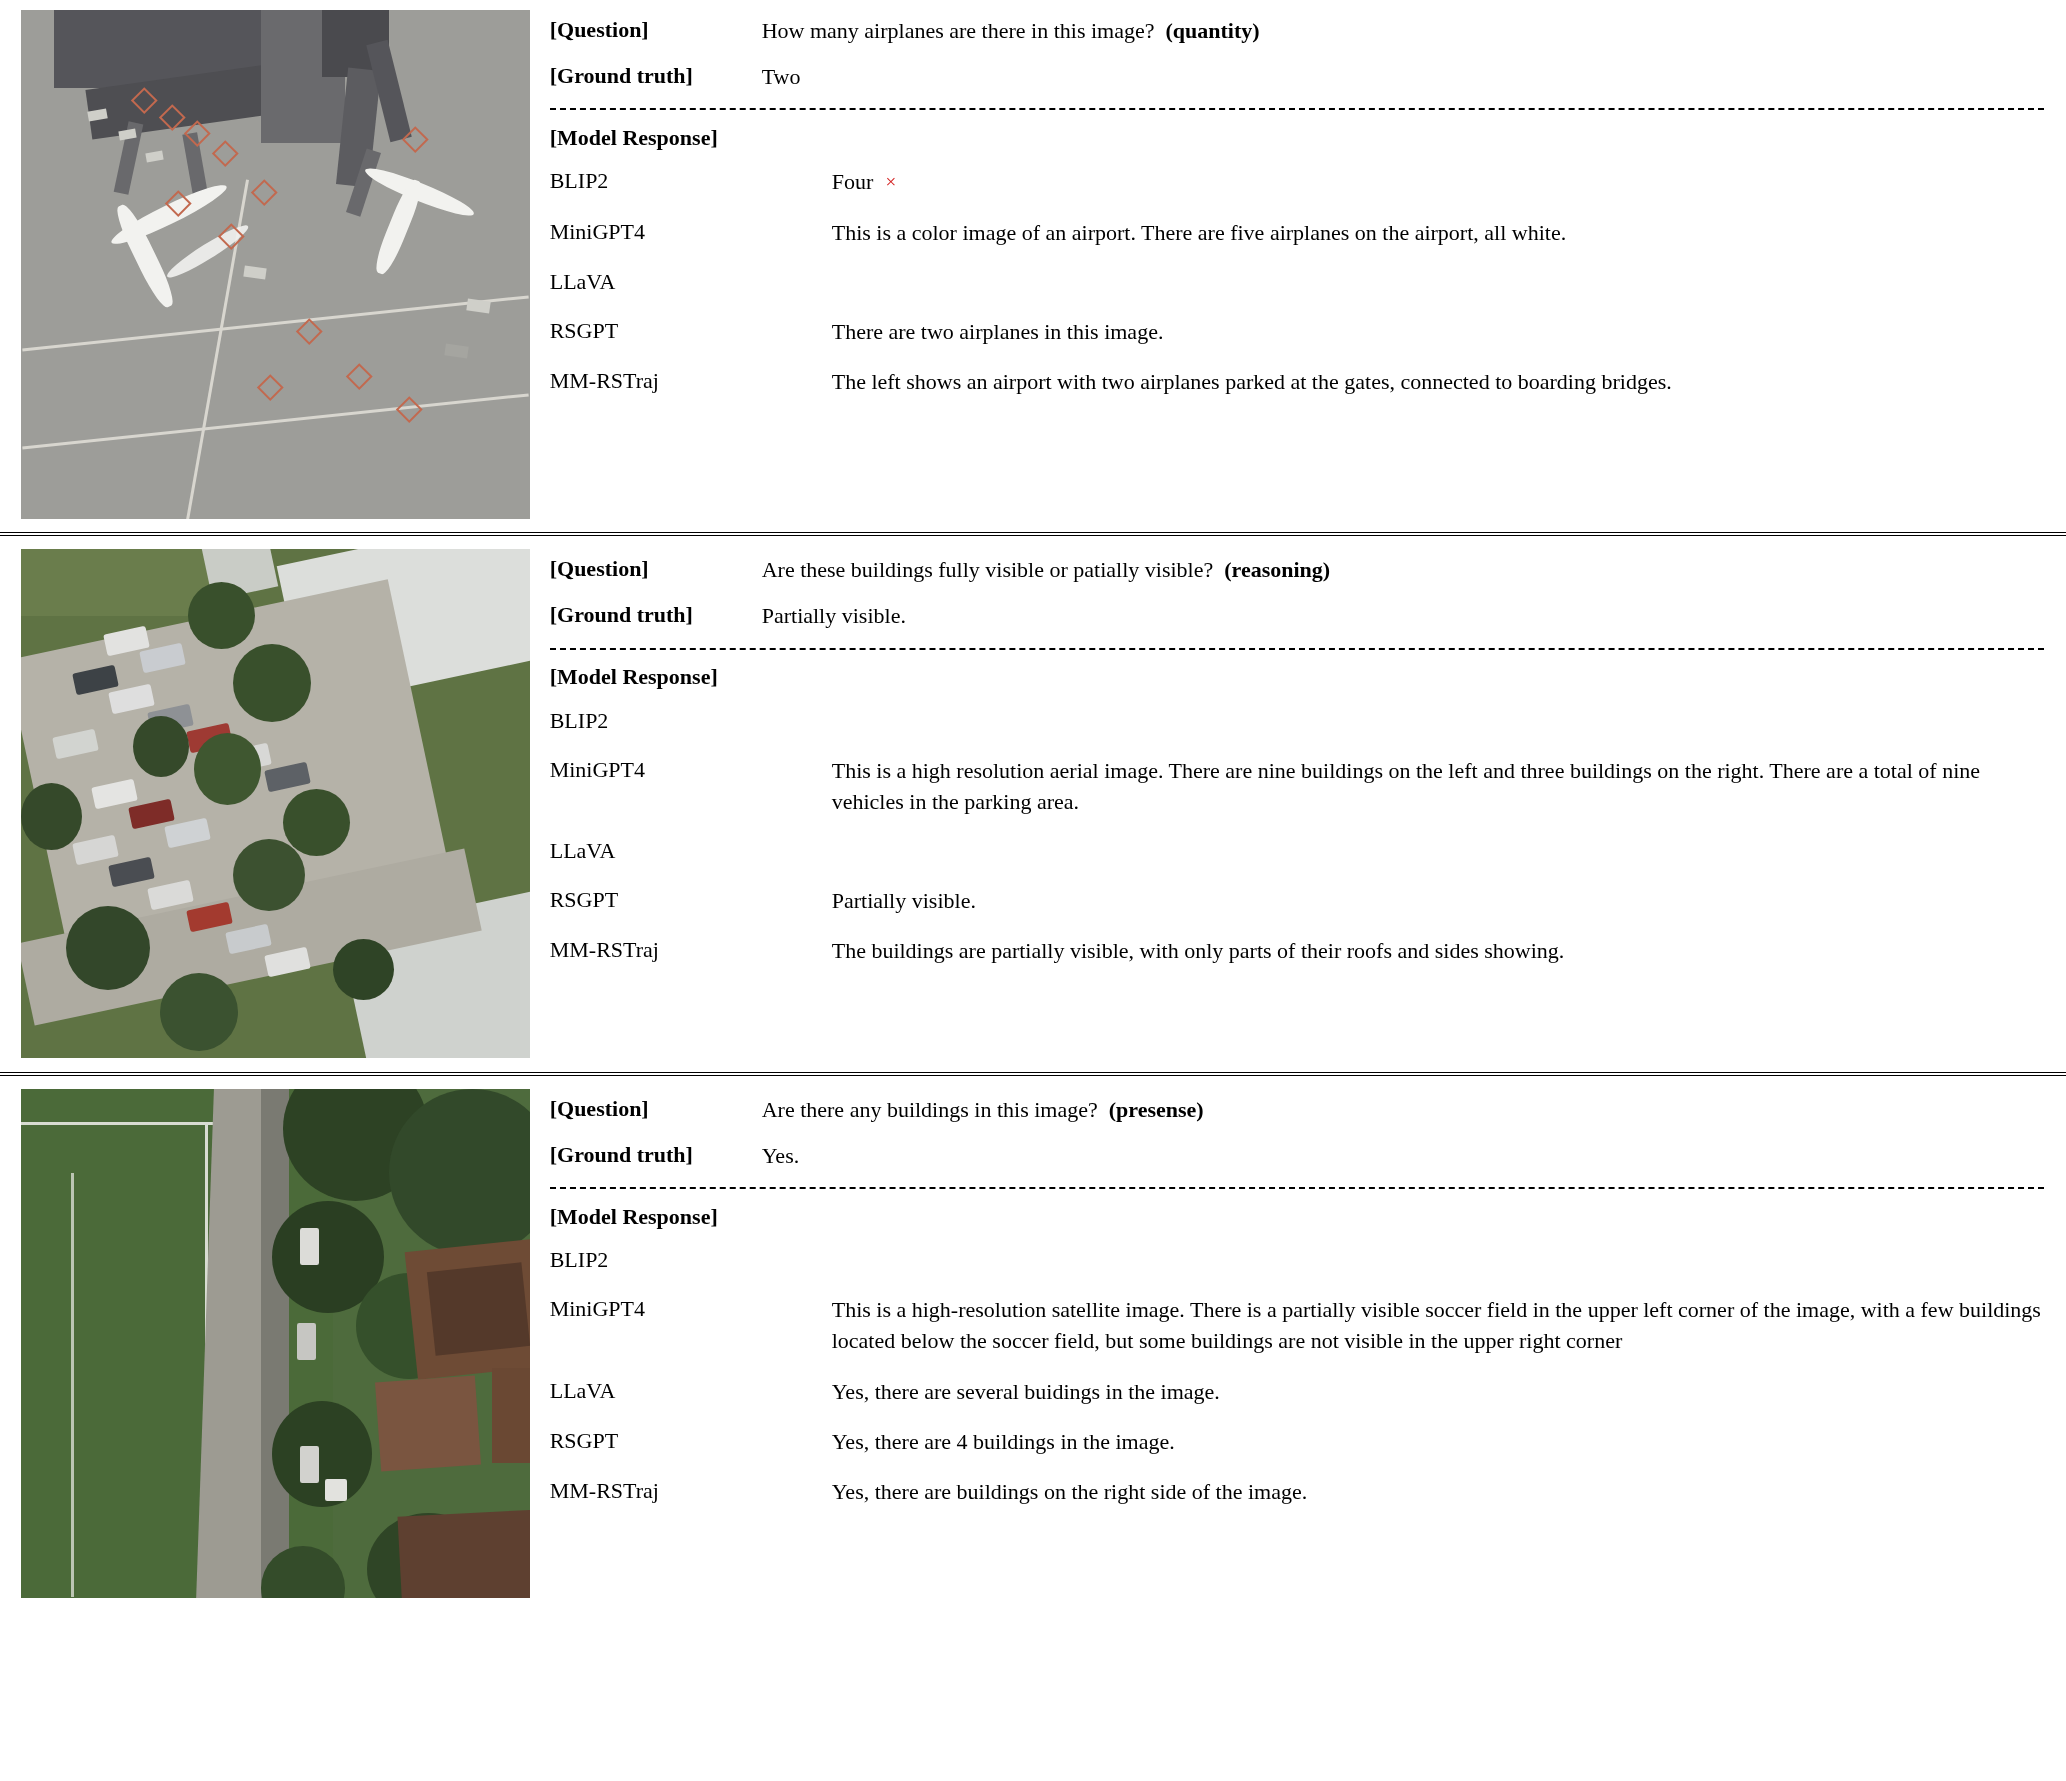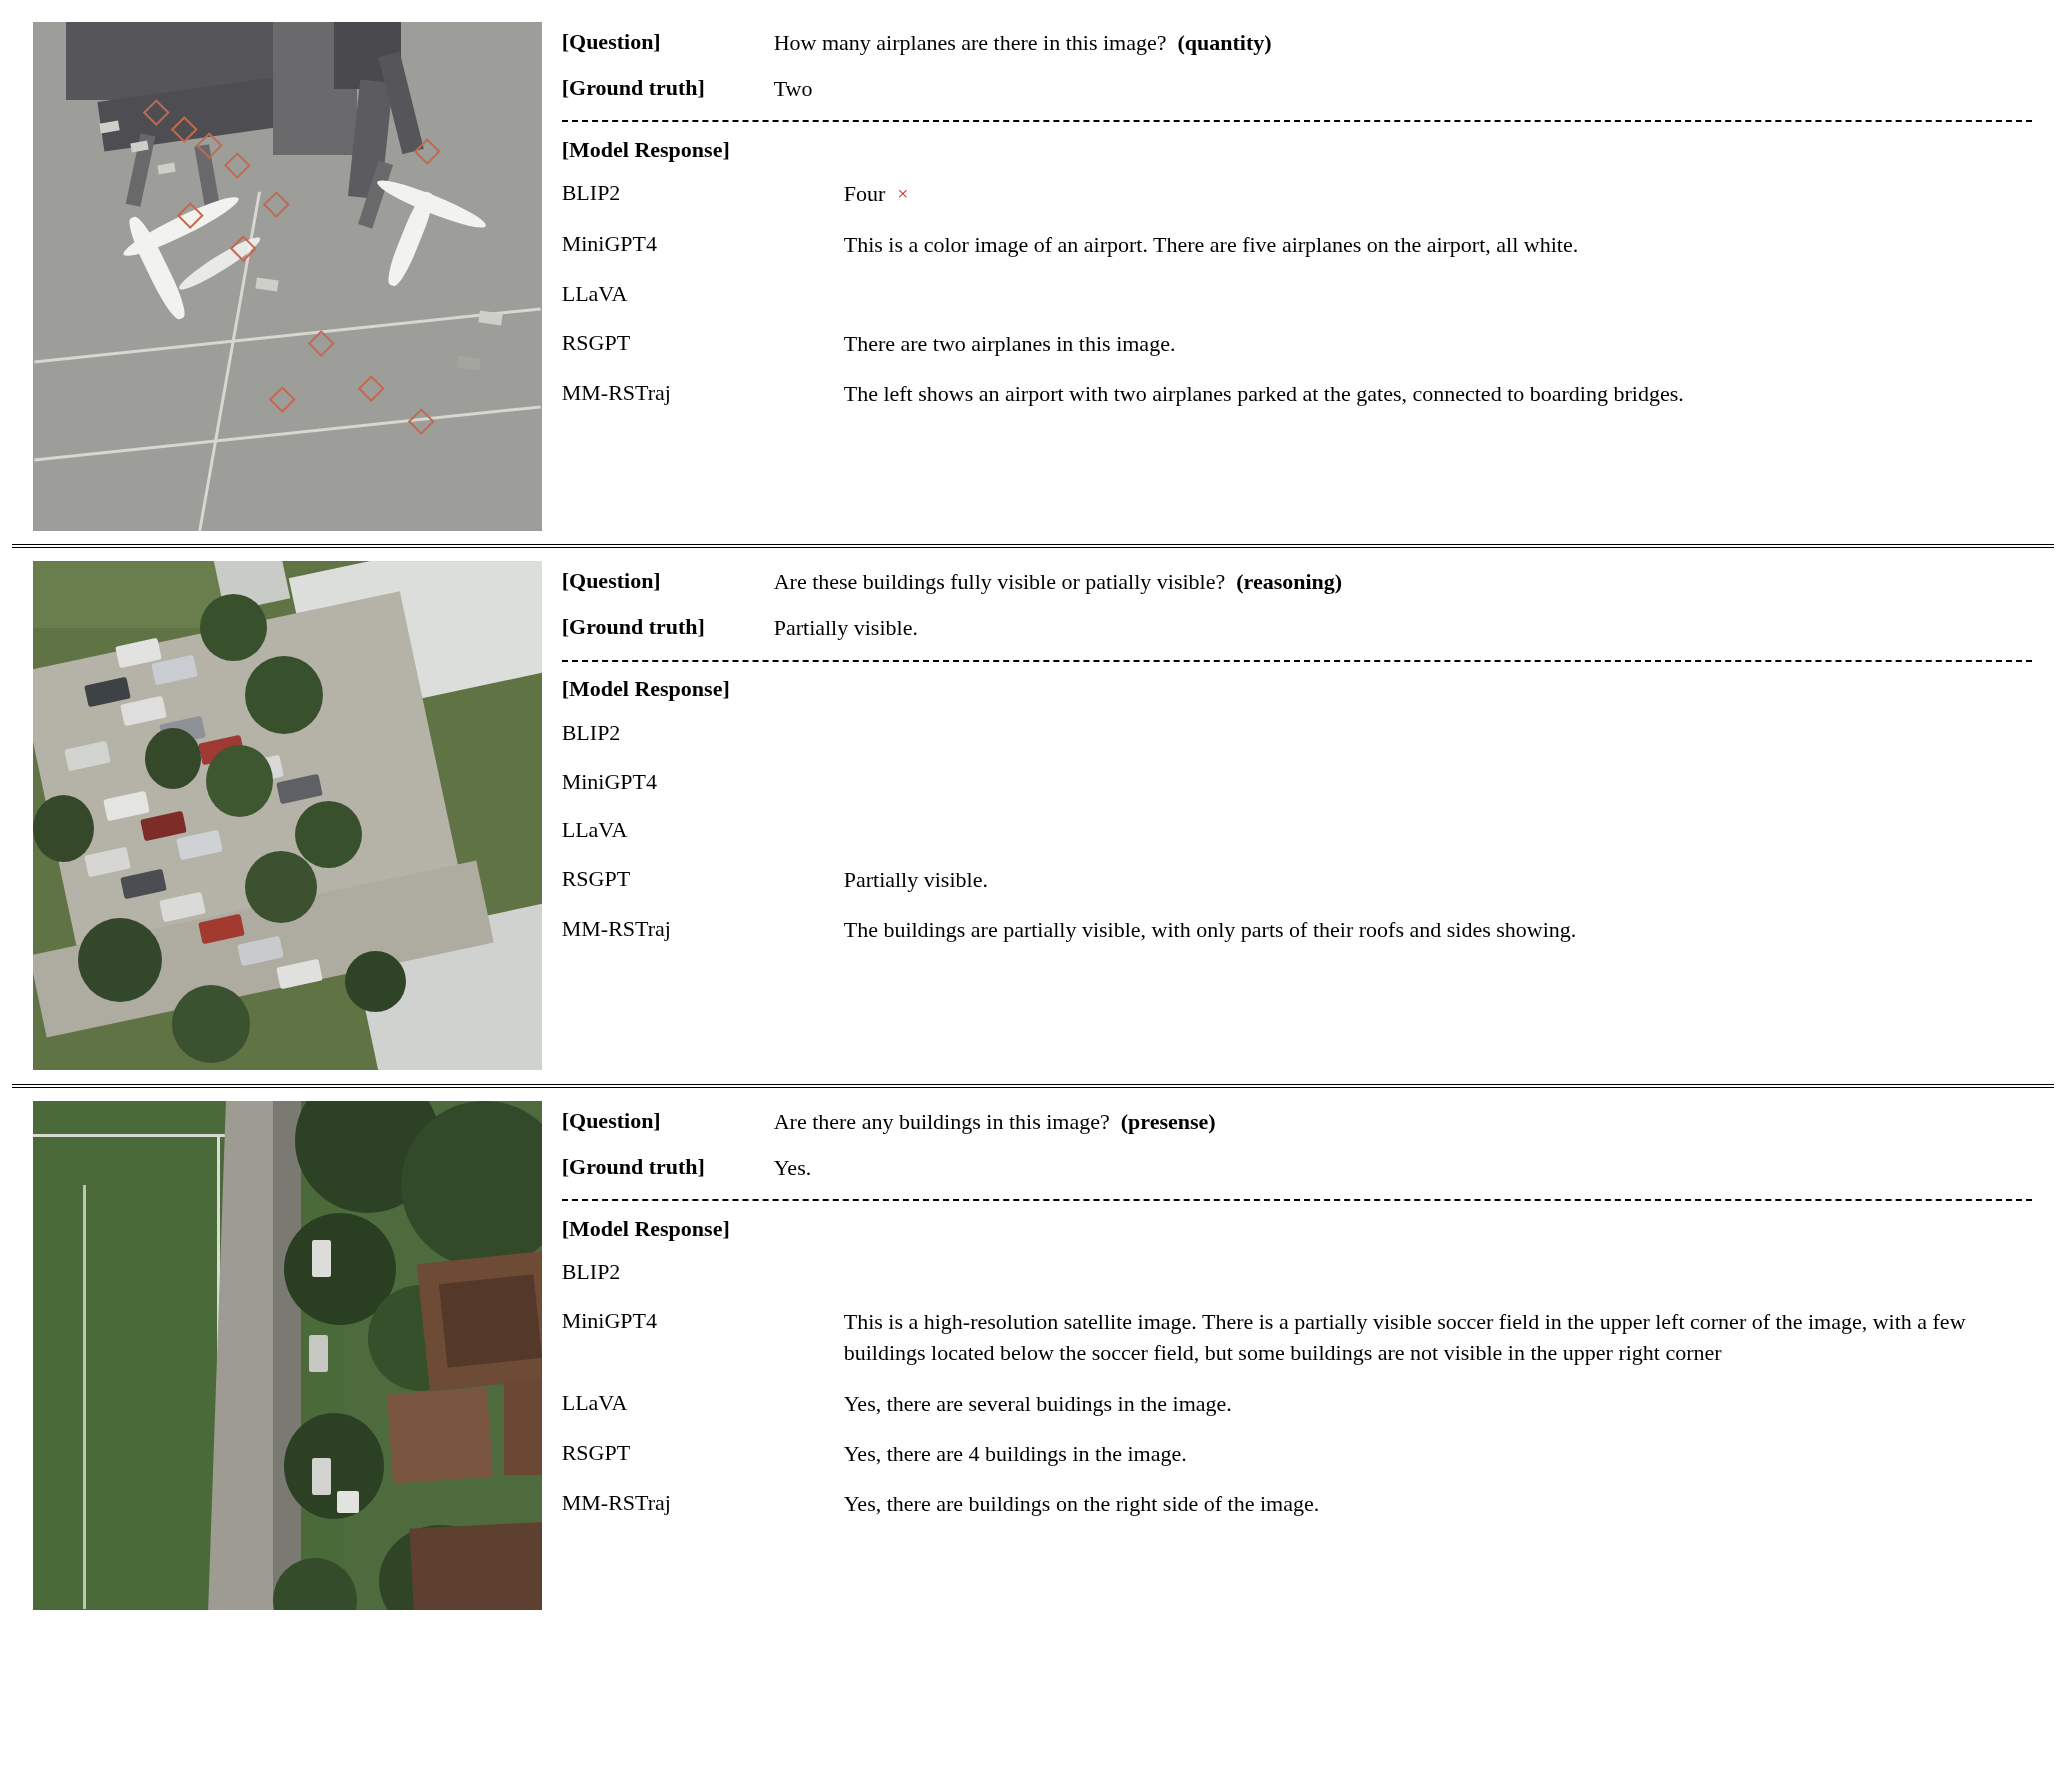--- a/index.html
+++ b/index.html
@@ -8,21 +8,21 @@
     background: #ffffff;
   }
   body {
     width: 2066px;
     font-family: "Liberation Serif", "DejaVu Serif", serif;
     color: #000000;
   }
   .page {
     width: 2066px;
     box-sizing: border-box;
-    padding: 12px;
+    padding: 0;
   }
 
   .example {
     display: flex;
     flex-direction: row;
     align-items: flex-start;
     box-sizing: border-box;
     width: 100%;
   }
 
@@ -358,20 +358,21 @@
 
       <div class="dashed"></div>
 
       <div class="mr-header">[Model Response]</div>
 
       <div class="resp-row">
         <div class="resp-model">BLIP2</div>
       </div>
       <div class="resp-row">
         <div class="resp-model">MiniGPT4</div>
+        <div class="resp-text">This is a high resolution aerial image. There are nine buildings on the left and three buildings on the right. There are a total of nine vehicles in the parking area.</div>
       </div>
       <div class="resp-row">
         <div class="resp-model">LLaVA</div>
       </div>
       <div class="resp-row">
         <div class="resp-model">RSGPT</div>
         <div class="resp-text">Partially visible.</div>
       </div>
       <div class="resp-row">
         <div class="resp-model">MM-RSTraj</div>

